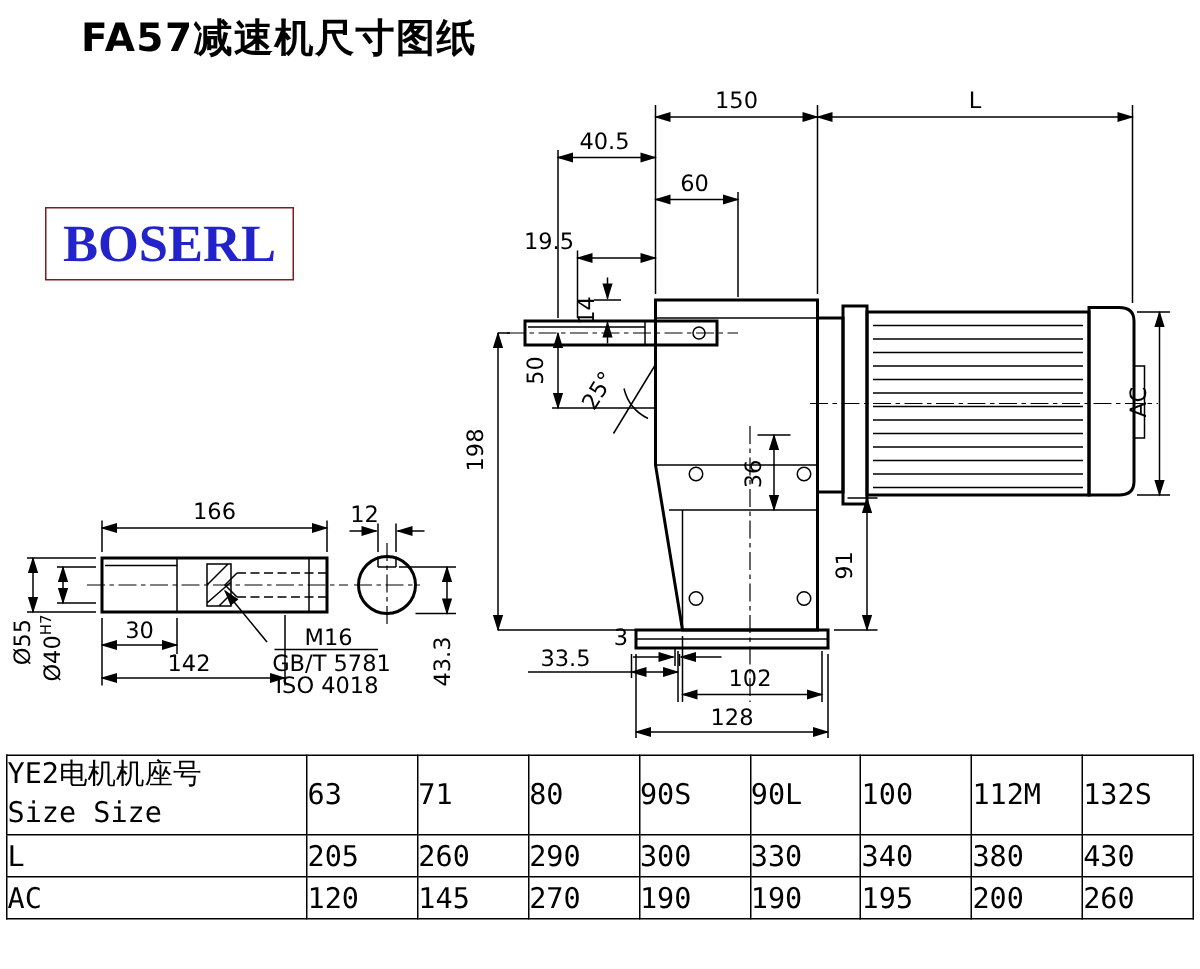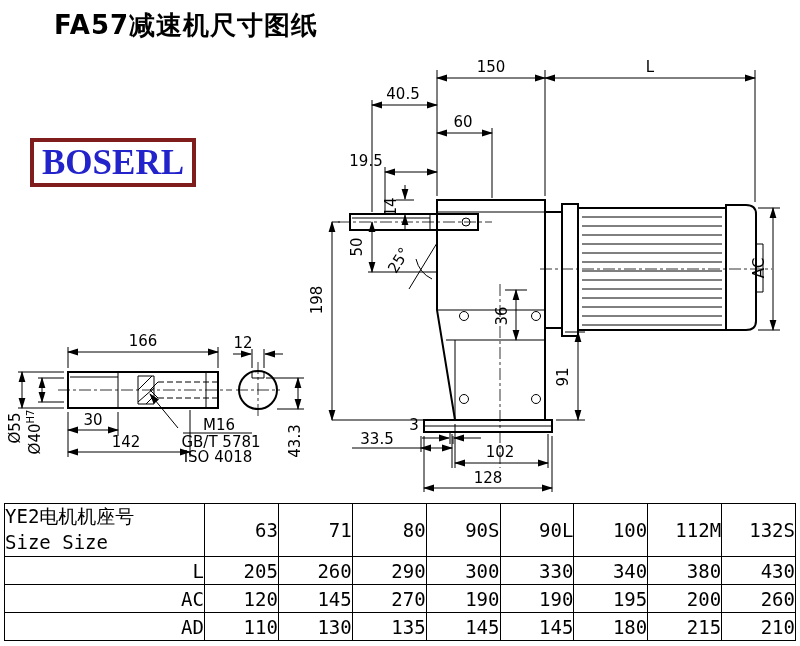--- a/index.html
+++ b/index.html
@@ -1,30 +1,30 @@
 <!DOCTYPE html>
 <html><head>
 <meta charset="utf-8">
 <style>
   *{box-sizing:border-box;margin:0;padding:0}
   html,body{width:800px;height:646px;background:#fff}
   body{position:relative;font-family:"DejaVu Sans",sans-serif;color:#000;overflow:hidden}
   .title{position:absolute;left:54px;top:8px;font-size:26px;font-weight:bold;letter-spacing:1px;white-space:nowrap}
-  .logo{position:absolute;left:30px;top:138px;width:166px;height:49px;border:4px solid #7f1d1d;background:#fff;
+  .logo{position:absolute;left:30px;top:138px;width:166px;height:49px;border:1px solid #7f1d1d;background:#fff;
         display:flex;align-items:center;justify-content:center}
   .logo span{font-family:"Liberation Serif",serif;font-weight:bold;font-size:35px;color:#2323cb;line-height:1}
   svg.draw{position:absolute;left:0;top:0}
   svg .thin{stroke:#000;stroke-width:1;fill:none}
   svg .thick{stroke:#000;stroke-width:2;fill:none}
   svg .cl{stroke:#000;stroke-width:0.8;fill:none;stroke-dasharray:12 3 3 3}
   svg .hid{stroke:#000;stroke-width:1;fill:none;stroke-dasharray:6 3}
   svg text{font-family:"DejaVu Sans",sans-serif;font-size:15px;fill:#000;stroke:none;text-anchor:middle}
   table.spec{position:absolute;left:4px;top:503px;width:792px;border-collapse:collapse;table-layout:fixed;
              font-family:"DejaVu Sans Mono",monospace}
-  .spec td{border:1.6px solid #000;text-align:right;vertical-align:middle;font-size:19px;height:28px;background:#fff}
+  .spec td{border:1.6px solid #000;text-align:left;vertical-align:middle;font-size:19px;height:28px;background:#fff}
   .spec tr.hrow td{height:53px}
   .spec tr.hrow td:first-child{text-align:left;padding-left:0;line-height:1.35}
   .spec col.c0{width:200px}
 </style>
 </head>
 <body>
 
 <div class="page">
 
   <div class="title">FA57减速机尺寸图纸</div>
@@ -223,27 +223,16 @@
         <td>AC</td>
         <td>120</td>
         <td>145</td>
         <td>270</td>
         <td>190</td>
         <td>190</td>
         <td>195</td>
         <td>200</td>
         <td>260</td>
       </tr>
-      <tr>
-        <td>AD</td>
-        <td>110</td>
-        <td>130</td>
-        <td>135</td>
-        <td>145</td>
-        <td>145</td>
-        <td>180</td>
-        <td>215</td>
-        <td>210</td>
-      </tr>
     </tbody>
   </table>
 
 </div>
 
 </body></html>

